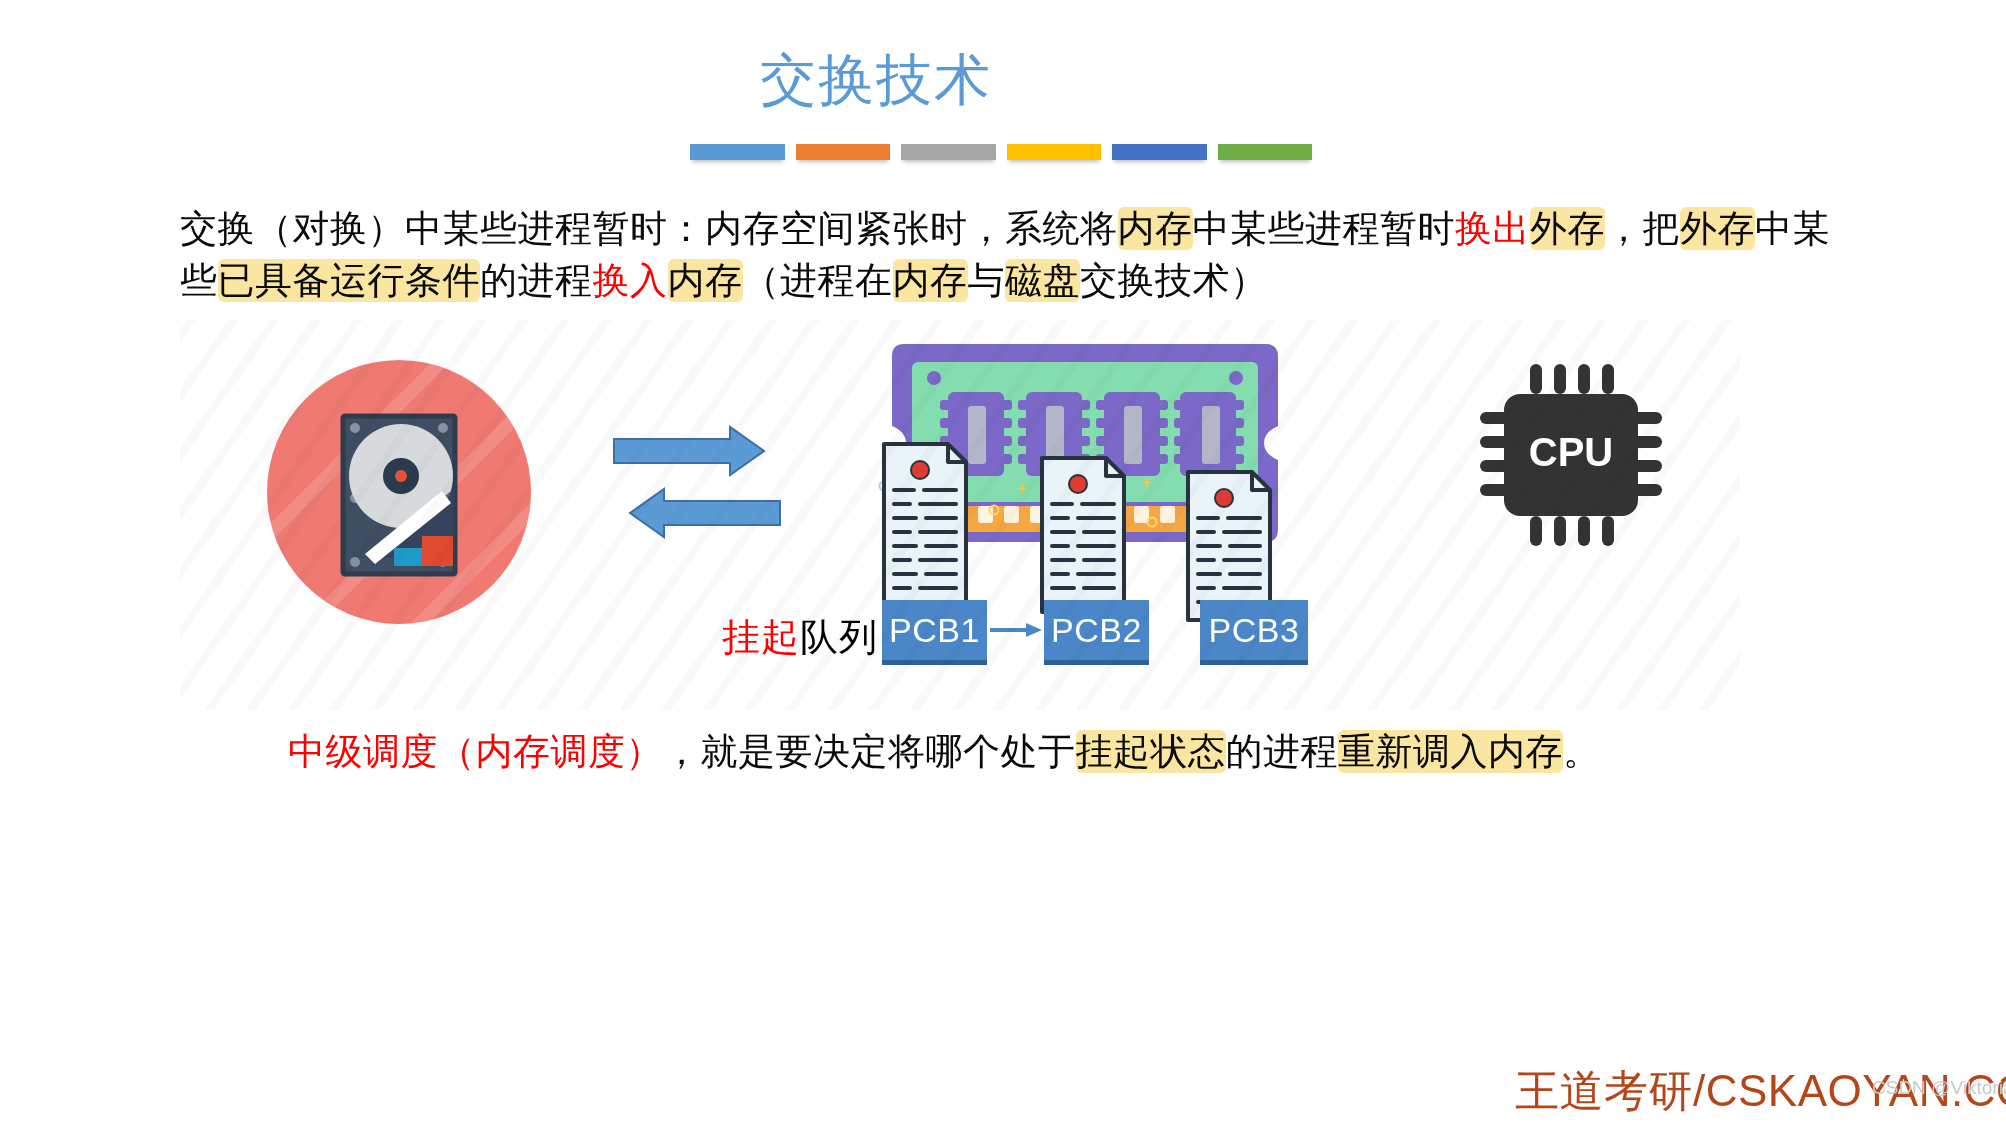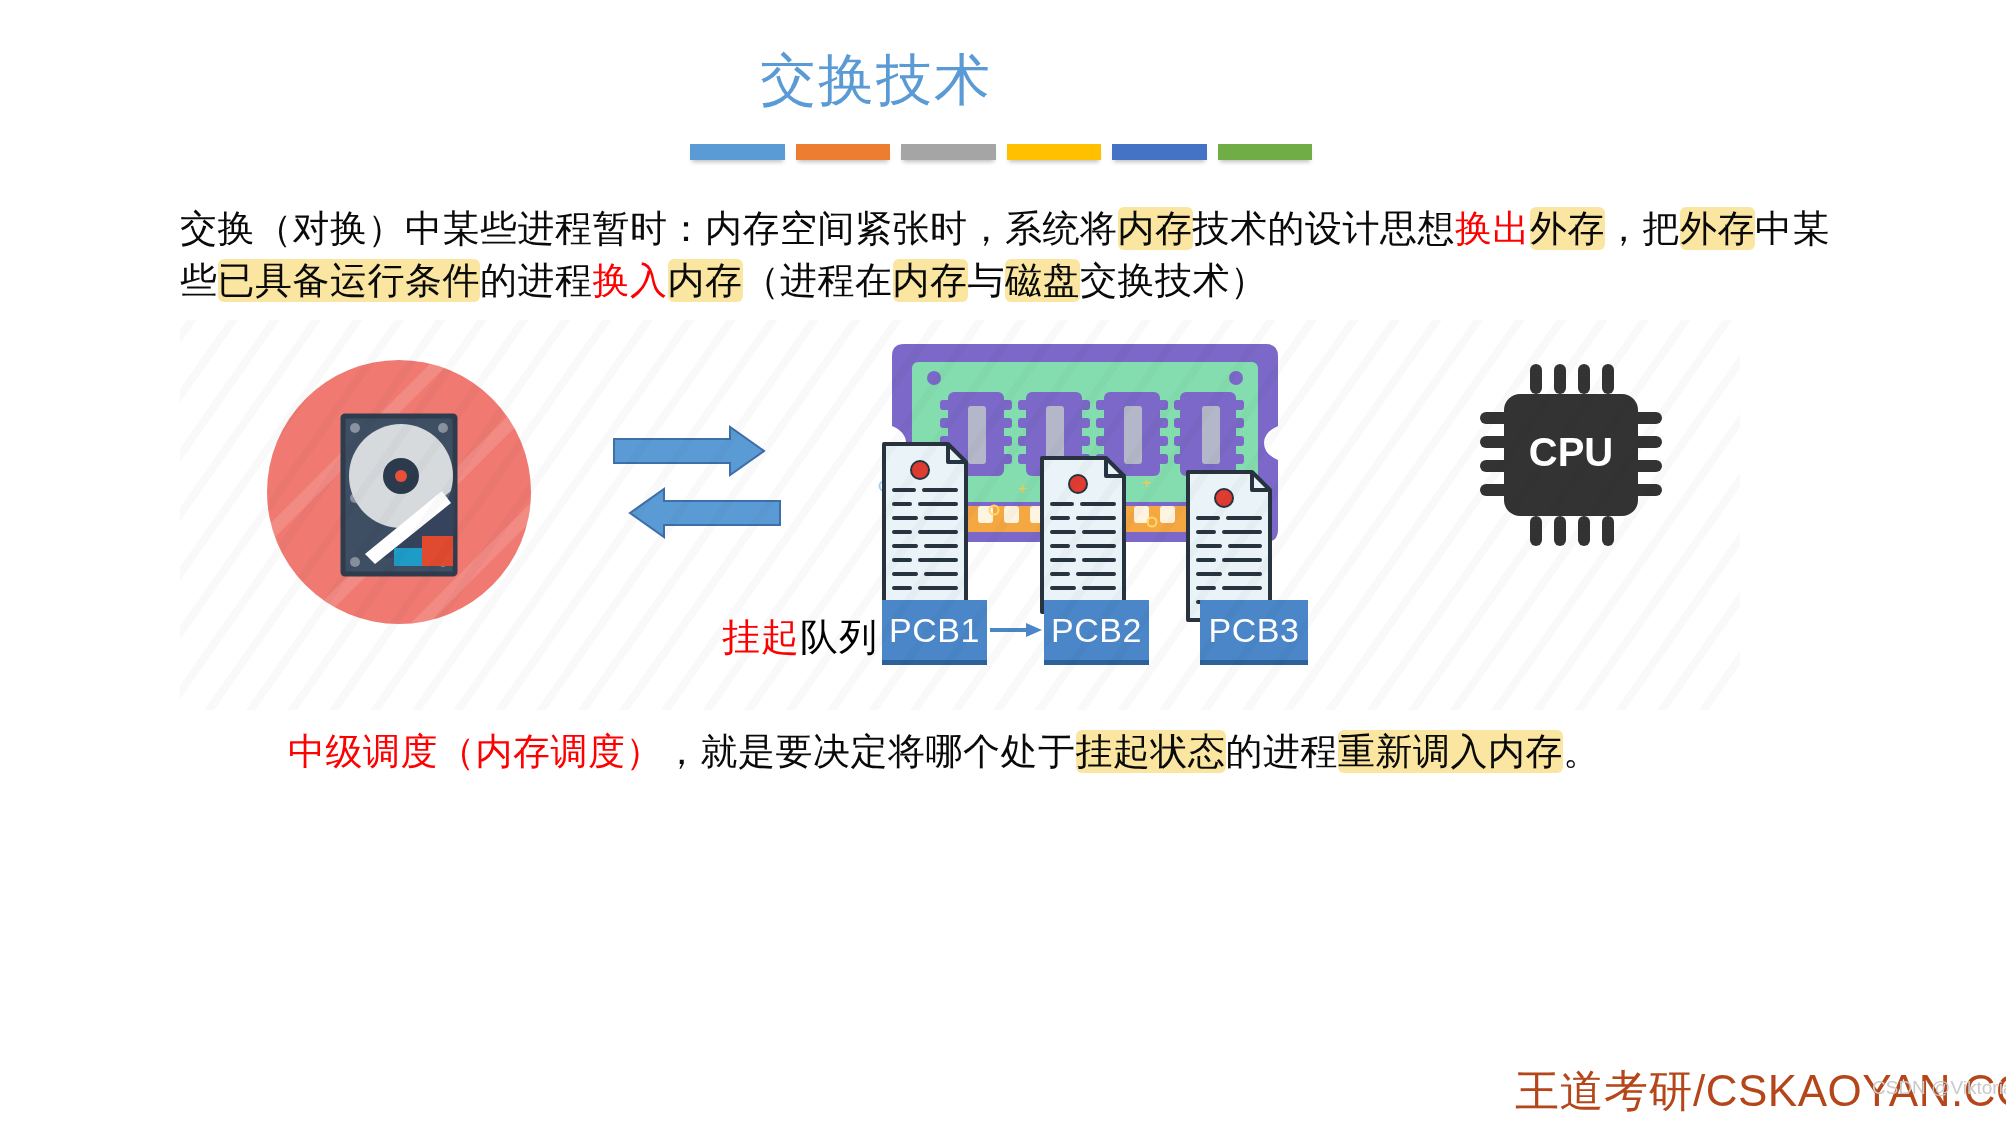--- a/index.html
+++ b/index.html
@@ -204,21 +204,21 @@
 <div id="title-bars">
   <div class="bar" style="background:#5B9BD5"></div>
   <div class="bar" style="background:#ED7D31"></div>
   <div class="bar" style="background:#A5A5A5"></div>
   <div class="bar" style="background:#FFC000"></div>
   <div class="bar" style="background:#4472C4"></div>
   <div class="bar" style="background:#70AD47"></div>
 </div>
 
 <div id="intro-paragraph">
-  <span>交换（对换）中某些进程暂时：内存空间紧张时，系统将</span><span class="hl">内存</span><span>技术的设计思想</span><span class="red">换出</span><span class="hl">外存</span><span>，把</span><span class="hl">外存</span><span>中某些</span><span class="hl">已具备运行条件</span><span>的进程</span><span class="red">换入</span><span class="hl">内存</span><span>（进程在</span><span class="hl">内存</span><span>与</span><span class="hl">磁盘</span><span>交换技术）</span>
+  <span>交换（对换）中某些进程暂时：内存空间紧张时，系统将</span><span class="hl">内存</span><span>中某些进程暂时</span><span class="red">换出</span><span class="hl">外存</span><span>，把</span><span class="hl">外存</span><span>中某些</span><span class="hl">已具备运行条件</span><span>的进程</span><span class="red">换入</span><span class="hl">内存</span><span>（进程在</span><span class="hl">内存</span><span>与</span><span class="hl">磁盘</span><span>交换技术）</span>
 </div>
 
 <div id="diagram">
 
   <div id="disk-icon">
     <svg width="268" height="268" viewBox="0 0 268 268">
       <defs>
         <clipPath id="diskClip">
             <circle cx="134" cy="134" r="132"></circle>
           </clipPath>

